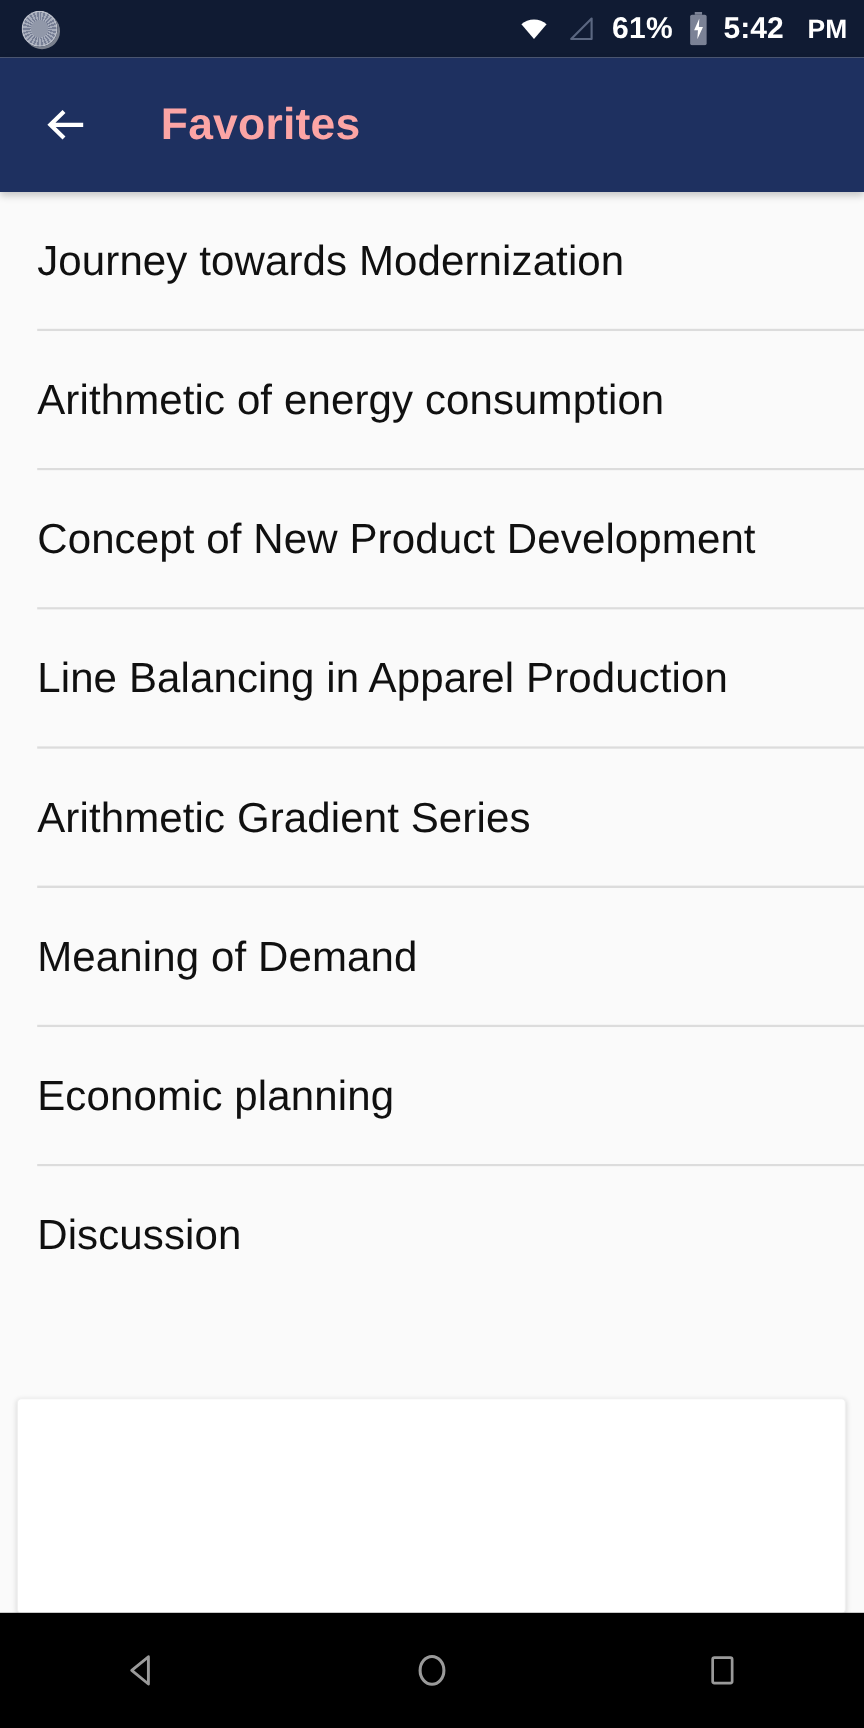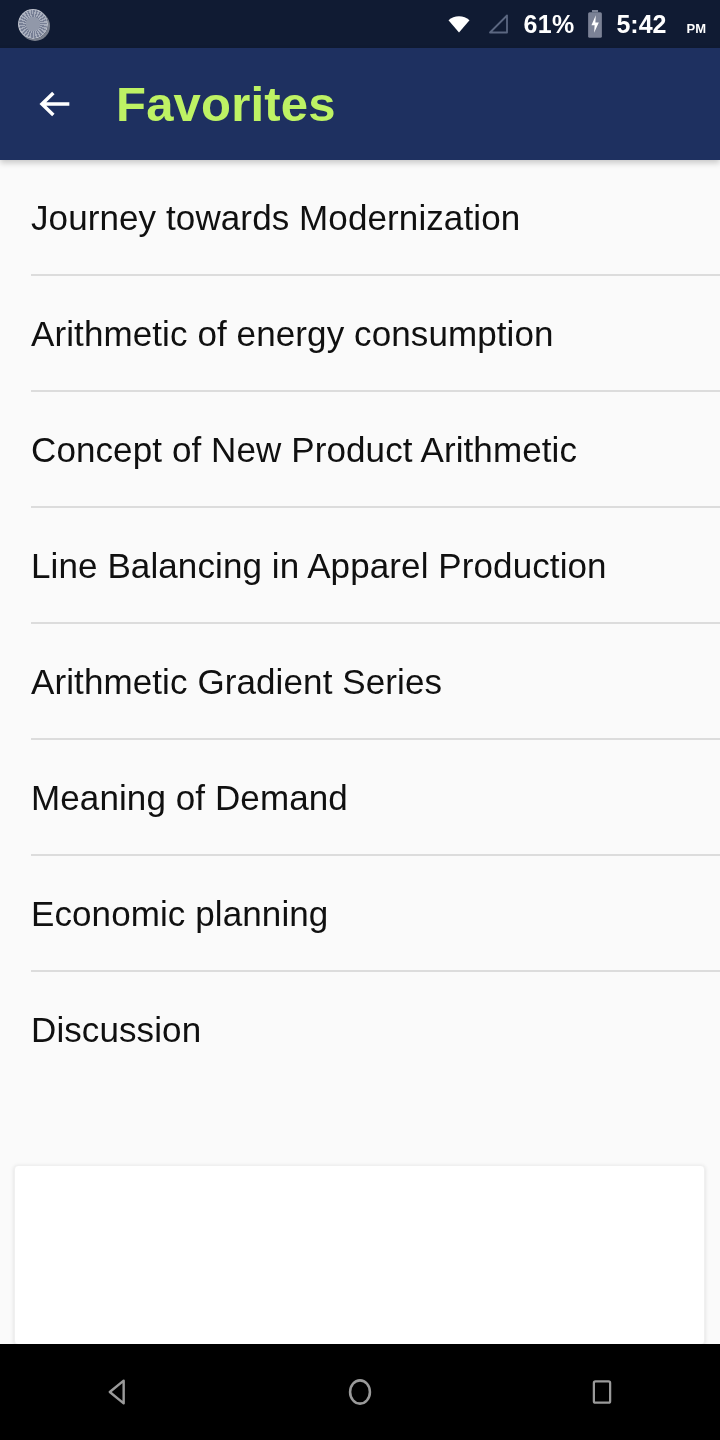--- a/index.html
+++ b/index.html
@@ -27,38 +27,38 @@
       repeating-conic-gradient(from 0deg, #8e96ab 0deg 7deg, #c9cedb 7deg 14deg);
     box-shadow:0 0 0 1px #e8eaf0 inset, 2px 2px 0 0 rgba(255,255,255,.55);
     opacity:.82;
   }
 
   .wifi-icon{ width:30px; height:24px; display:block; }
   .signal-icon{ width:26px; height:24px; display:block; }
   .battery-pct{ font-size:25px; font-weight:700; letter-spacing:.3px; line-height:1; }
   .battery-icon{ width:18px; height:28px; display:block; }
   .clock{ font-size:25px; font-weight:700; line-height:1; display:flex; align-items:baseline; gap:20px; }
-  .clock .ampm{ font-size:13px; font-weight:700; }
+  .clock .ampm{ font-size:22px; font-weight:700; }
 
   
   .app-bar{
     position:absolute; top:48px; left:0; width:720px; height:112px;
     background:#1e3060; display:flex; align-items:center;
     box-shadow:0 3px 6px rgba(0,0,0,.20);
     z-index:3;
   }
   .back-button{
     width:56px; height:56px; margin-left:28px;
     display:flex; align-items:center; justify-content:center;
     cursor:pointer;
   }
   .back-icon{ width:40px; height:40px; display:block; }
   .app-title{
-    color:#bef264; font-size:49px; font-weight:700;
-    margin-left:32px; letter-spacing:.2px; white-space:nowrap;
+    color:#fca5a5; font-size:37px; font-weight:700;
+    margin-left:50px; letter-spacing:.2px; white-space:nowrap;
   }
 
   
   .list{
     position:absolute; top:160px; left:0; width:720px; height:1005px;
     background:#fafafa; overflow:hidden;
   }
   .list-item{
     position:relative; height:116px;
     display:flex; align-items:center;
@@ -142,21 +142,21 @@
   </div>
 
   <div class="list">
     <div class="list-item">
       <span class="list-item-label">Journey towards Modernization</span>
     </div>
     <div class="list-item">
       <span class="list-item-label">Arithmetic of energy consumption</span>
     </div>
     <div class="list-item">
-      <span class="list-item-label">Concept of New Product Arithmetic</span>
+      <span class="list-item-label">Concept of New Product Development</span>
     </div>
     <div class="list-item">
       <span class="list-item-label">Line Balancing in Apparel Production</span>
     </div>
     <div class="list-item">
       <span class="list-item-label">Arithmetic Gradient Series</span>
     </div>
     <div class="list-item">
       <span class="list-item-label">Meaning of Demand</span>
     </div>

